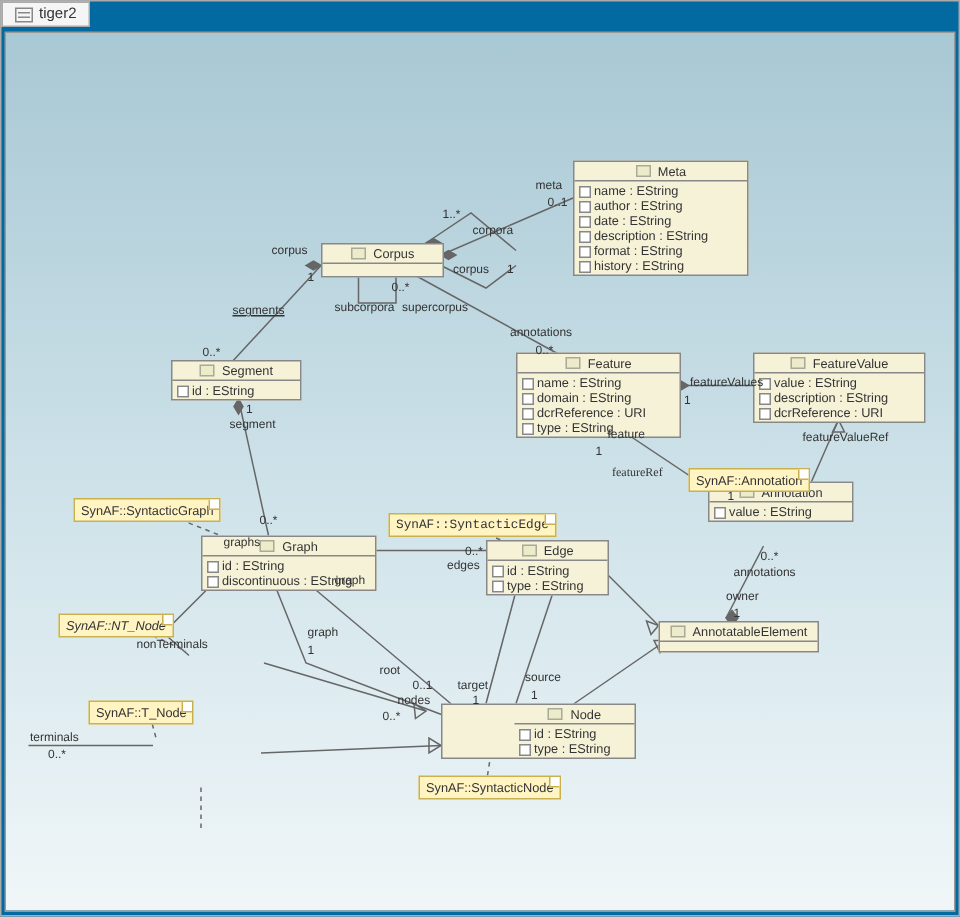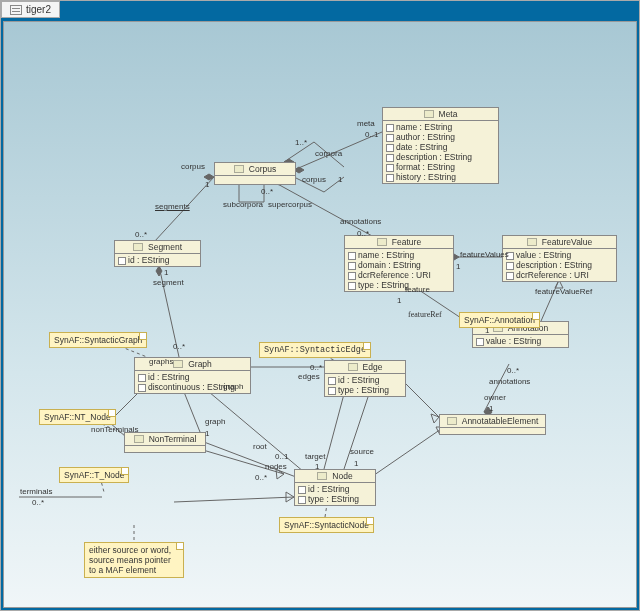--- a/index.html
+++ b/index.html
@@ -184,55 +184,47 @@
       <div class="class-title">
           <span class="c-icon"></span>
           <span>Edge</span>
         </div>
       <div class="class-attrs">
           <div class="attr"><span class="a-icon"></span>id : EString</div>
           <div class="attr"><span class="a-icon"></span>type : EString</div>
         </div>
     </div>
 
-    <div class="class-box" style="left:120px; top:410px; width:80px;">
-      <div class="class-title">
-          <span class="c-icon"></span>
-          <span>NonTerminal</span>
+
+
+    <div class="class-box" style="left:290px; top:447px; width:80px;padding-left:48px;">
+      <div class="class-title">
+          <span class="c-icon"></span>
+          <span>Node</span>
+        </div>
+      <div class="class-attrs">
+          <div class="attr"><span class="a-icon"></span>id : EString</div>
+          <div class="attr"><span class="a-icon"></span>type : EString</div>
+        </div>
+    </div>
+
+    <div class="class-box" style="left:435px; top:392px; width:105px;">
+      <div class="class-title">
+          <span class="c-icon"></span>
+          <span>AnnotatableElement</span>
         </div>
       <div class="class-attrs" style="height:4px;"></div>
     </div>
 
-
-    <div class="class-box" style="left:290px; top:447px; width:80px;">
-      <div class="class-title">
-          <span class="c-icon"></span>
-          <span>Node</span>
-        </div>
-      <div class="class-attrs">
-          <div class="attr"><span class="a-icon"></span>id : EString</div>
-          <div class="attr"><span class="a-icon"></span>type : EString</div>
-        </div>
-    </div>
-
-    <div class="class-box" style="left:435px; top:392px; width:105px;">
-      <div class="class-title">
-          <span class="c-icon"></span>
-          <span>AnnotatableElement</span>
-        </div>
-      <div class="class-attrs" style="height:4px;"></div>
-    </div>
-
     <div class="note dog-ear" style="left:45px; top:310px;"><span>SynAF::SyntacticGraph</span></div>
-    <div class="note dog-ear" style="left:35px; top:387px;"><span>SynAF::NT_Node</span></div>
+    <div class="note dog-ear" style="left:35px; top:387px;font-style:italic;"><span>SynAF::NT_Node</span></div>
     <div class="note dog-ear" style="left:55px; top:445px;"><span>SynAF::T_Node</span></div>
     <div class="note dog-ear" style="left:255px; top:320px;font-family:Liberation Mono, monospace;"><span>SynAF::SyntacticEdge</span></div>
     <div class="note dog-ear" style="left:455px; top:290px;"><span>SynAF::Annotation</span></div>
     <div class="note dog-ear" style="left:275px; top:495px;"><span>SynAF::SyntacticNode</span></div>
-    <div class="note dog-ear" style="left:80px; top:520px; width:90px;"><span>either source or word, source means pointer to a MAF element</span></div>
 
     <div class="label" style="left:352px; top:97px;">meta</div>
     <div class="label" style="left:360px; top:108px;">0..1</div>
     <div class="label" style="left:290px; top:116px;">1..*</div>
     <div class="label" style="left:310px; top:127px;">corpora</div>
     <div class="label" style="left:297px; top:153px;">corpus</div>
     <div class="label" style="left:333px; top:153px;">1</div>
     <div class="label" style="left:176px; top:140px;">corpus</div>
     <div class="label" style="left:200px; top:158px;">1</div>
     <div class="label" style="left:218px; top:178px;">subcorpora</div>

